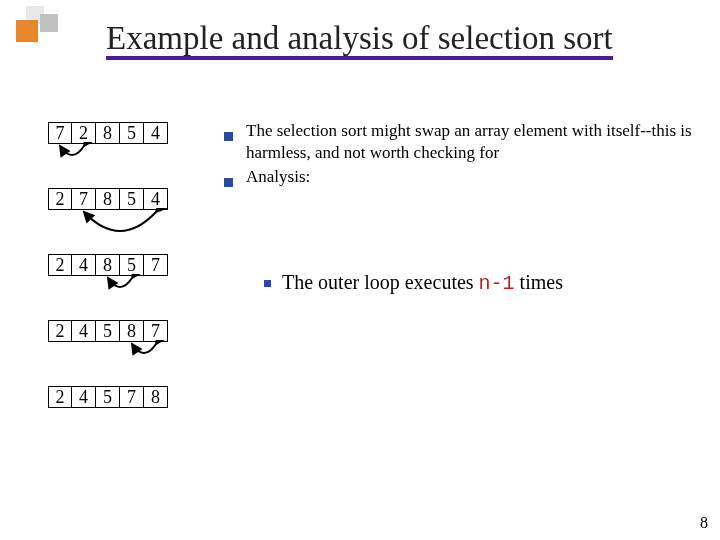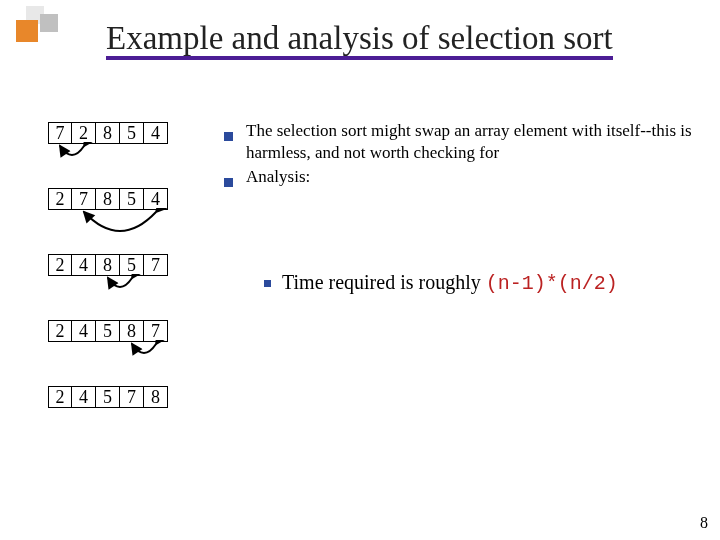--- a/index.html
+++ b/index.html
@@ -136,18 +136,18 @@
 <div class="main">
   <ul class="b1">
     <li class="sq1"><span>The selection sort might swap an array element with itself--this is harmless, and not worth checking for</span></li>
     <li class="sq1"><span>Analysis:</span></li>
   </ul>
 </div>
 
 <div class="b2-wrap">
   <ul class="b2">
     <li class="sq2">
-      <span>Time required is roughly </span><span class="m">(n-1)*(n/2)</span>
+      <span>The outer loop executes </span><span class="m">n-1</span><span> times</span>
     </li>
   </ul>
 </div>
 
 <div class="pagenum">8</div>
 
 </body></html>

